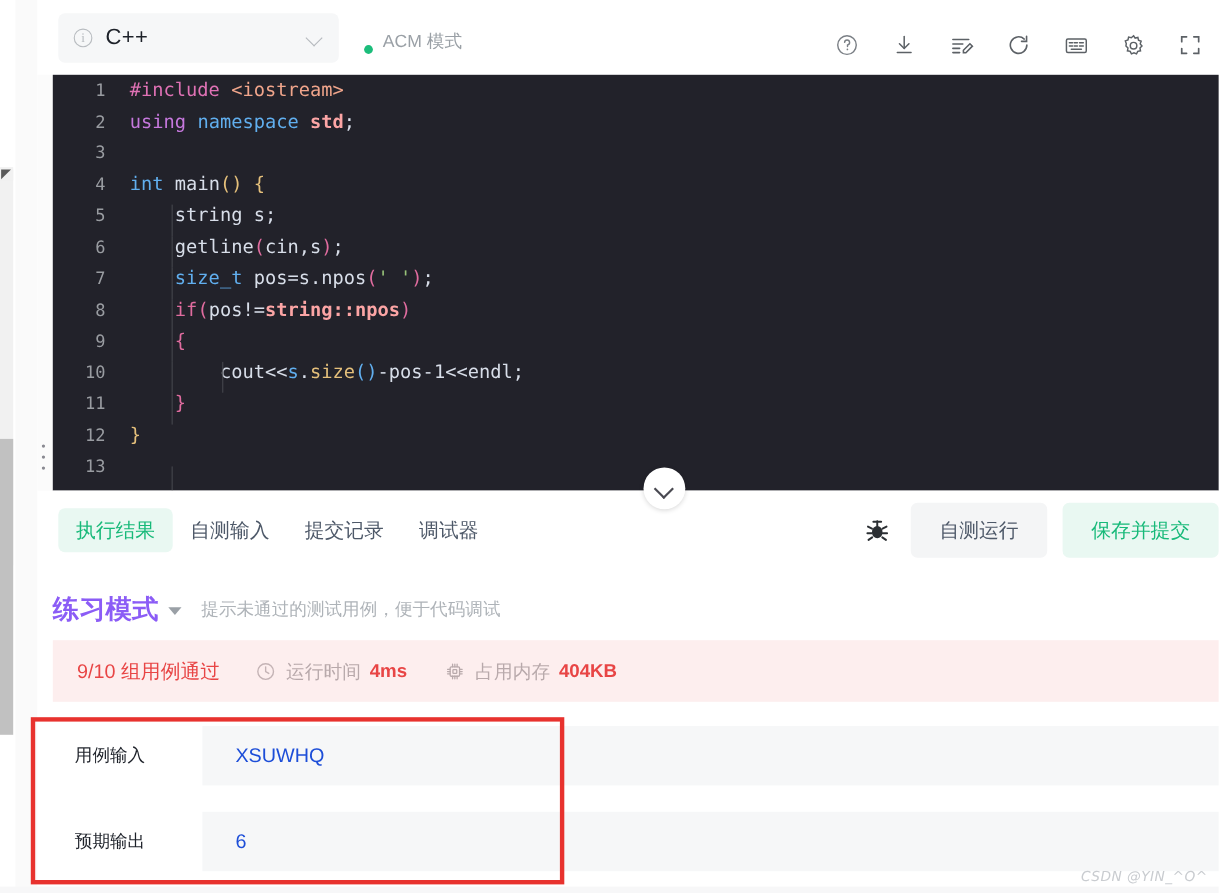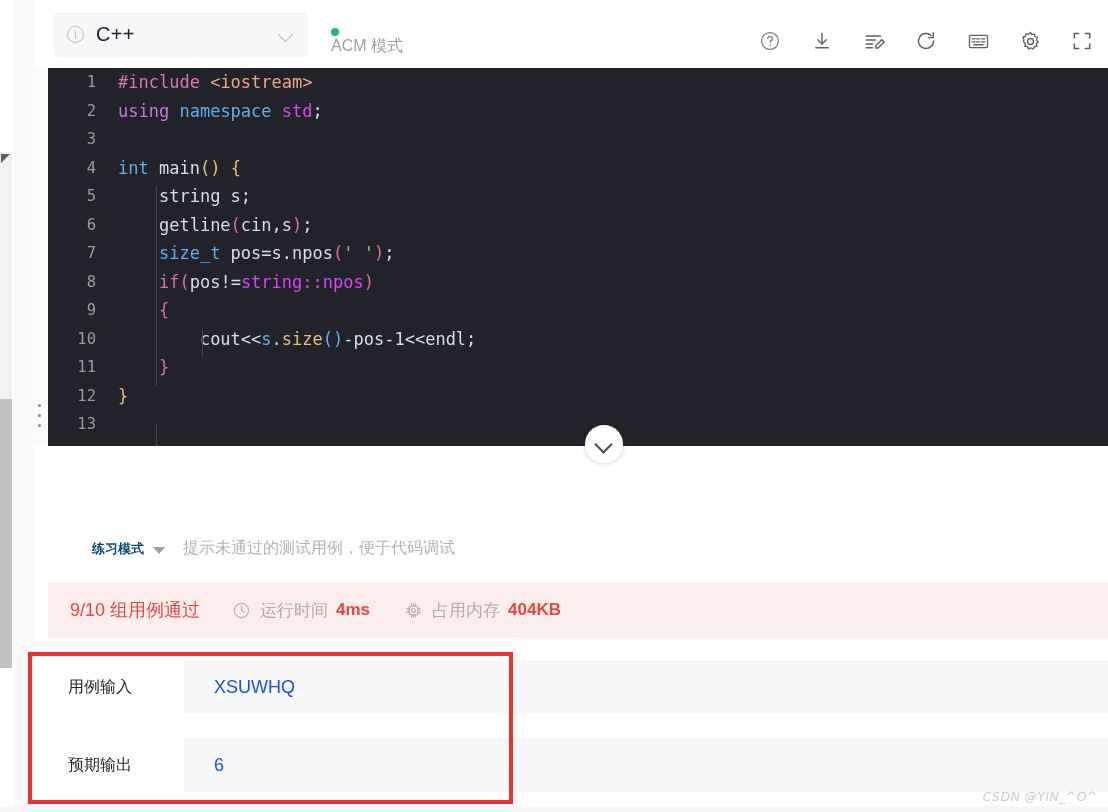--- a/index.html
+++ b/index.html
@@ -88,21 +88,21 @@
   }
   .chev-down-sm::after {
     content: ""; position: absolute; left: 1px; top: 2px;
     width: 10px; height: 10px;
     border-right: 1.8px solid #b5b9be;
     border-bottom: 1.8px solid #b5b9be;
     transform: rotate(45deg);
   }
   .acm-mode {
     position: absolute; left: 283px; top: 28px;
-    display: flex; align-items: flex-start; cursor: pointer; flex-direction: column;
+    display: flex; align-items: flex-end; cursor: pointer;
   }
   .acm-dot {
     width: 8px; height: 8px; border-radius: 50%;
     background: #1cbd7b; margin-right: 9px;
   }
   .acm-text { font-size: 16px; color: #9aa0a6; }
 
   .tool-icons {
     position: absolute; right: 0px; top: 26px;
     display: flex; align-items: center; gap: 0px;
@@ -134,21 +134,21 @@
   .code-body { position: relative; padding-left: 8px; color: #d8dee9; }
   .guide {
     position: absolute; top: 0; width: 1px; height: 28.5px;
     background: #45464d;
   }
   
   .k-pre  { color: #e072b5; }   
   .k-str  { color: #f0a58b; }   
   .k-kw   { color: #c678dd; }   
   .k-type { color: #61afef; }   
-  .k-ns   { color: #d946ef; }   
+  .k-ns   { color: #fca5a5; font-weight: bold; }   
   .k-fn   { color: #e5c07b; }   
   .k-pink { color: #e06c9f; }   
   .k-yel  { color: #e5c07b; }   
   .k-blue { color: #61afef; }
   .k-plain{ color: #d8dee9; }
   .k-quote{ color: #98c379; }
 
   
   .collapse-btn {
     position: absolute; left: 585px; top: 425px;
@@ -197,23 +197,22 @@
   
   .results {
     position: absolute; left: 48px; top: 518px;
     width: 1060px; height: 294px; background: #ffffff;
   }
   .mode-row {
     position: absolute; left: 0px; top: 20px;
     display: flex; align-items: center;
   }
   .mode-name {
-    font-size: 13px; font-weight: bold; color: #0c4a6e;
+    font-size: 24px; font-weight: bold; color: #8b5cf6;
     cursor: pointer;
-    margin-left: 44px;
   }
   .caret-dn {
     width: 0; height: 0; margin-left: 9px; margin-top: 3px;
     border-left: 6px solid transparent;
     border-right: 6px solid transparent;
     border-top: 7px solid #9aa0a6;
     cursor: pointer;
   }
   .mode-hint {
     margin-left: 18px; font-size: 16px; color: #aeb3b8;
@@ -364,20 +363,40 @@
       <div class="code-line"><div class="ln">8</div><div class="code-body"><span class="guide" style="left: 46px;"></span><span class="k-plain">    </span><span class="k-pink">if</span><span class="k-pink">(</span><span class="k-plain">pos!=</span><span class="k-ns">string</span><span class="k-ns">::</span><span class="k-ns">npos</span><span class="k-pink">)</span></div></div>
       <div class="code-line"><div class="ln">9</div><div class="code-body"><span class="guide" style="left: 46px;"></span><span class="k-plain">    </span><span class="k-pink">{</span></div></div>
       <div class="code-line"><div class="ln">10</div><div class="code-body"><span class="guide" style="left: 46px;"></span><span class="guide" style="left: 92px;"></span><span class="k-plain">        </span><span class="k-plain">cout&lt;&lt;</span><span class="k-blue">s</span><span class="k-plain">.</span><span class="k-fn">size</span><span class="k-blue">()</span><span class="k-plain">-pos-</span><span class="k-plain">1</span><span class="k-plain">&lt;&lt;endl;</span></div></div>
       <div class="code-line"><div class="ln">11</div><div class="code-body"><span class="guide" style="left: 46px;"></span><span class="k-plain">    </span><span class="k-pink">}</span></div></div>
       <div class="code-line"><div class="ln">12</div><div class="code-body"><span class="k-yel">}</span></div></div>
       <div class="code-line"><div class="ln">13</div><div class="code-body"><span class="guide" style="left: 46px;"></span></div></div>
     </div>
 
   <div class="collapse-btn"></div>
 
+  <div class="tabsrow">
+    <div class="tabs" id="tablist">
+        <div class="tab active">执行结果</div>
+        <div class="tab">自测输入</div>
+        <div class="tab">提交记录</div>
+        <div class="tab">调试器</div>
+      </div>
+    <div class="right-actions">
+      <div class="bug-btn">
+        <svg width="25" height="25" viewBox="0 0 24 24" fill="none" stroke="#2b2f33" stroke-width="1.7" stroke-linecap="round">
+          <ellipse cx="12" cy="13.2" rx="4.6" ry="5.4" fill="#2b2f33" stroke="none"></ellipse>
+          <path d="M12 8.8V3.6"></path>
+          <path d="M8.6 4.2h6.8"></path>
+          <path d="M7.4 10.2 3.9 8.4M16.6 10.2l3.5-1.8M7.2 14.2H3.4M16.8 14.2h3.8M7.6 17.8 4.4 20M16.4 17.8 19.6 20"></path>
+        </svg>
+      </div>
+      <div class="btn-gray">自测运行</div>
+      <div class="btn-green">保存并提交</div>
+    </div>
+  </div>
 
   <div class="results">
     <div class="mode-row">
       <div class="mode-name">练习模式</div>
       <div class="caret-dn"></div>
       <div class="mode-hint">提示未通过的测试用例，便于代码调试</div>
     </div>
 
     <div class="status-bar">
       <div class="pass-text">9/10 组用例通过</div>

